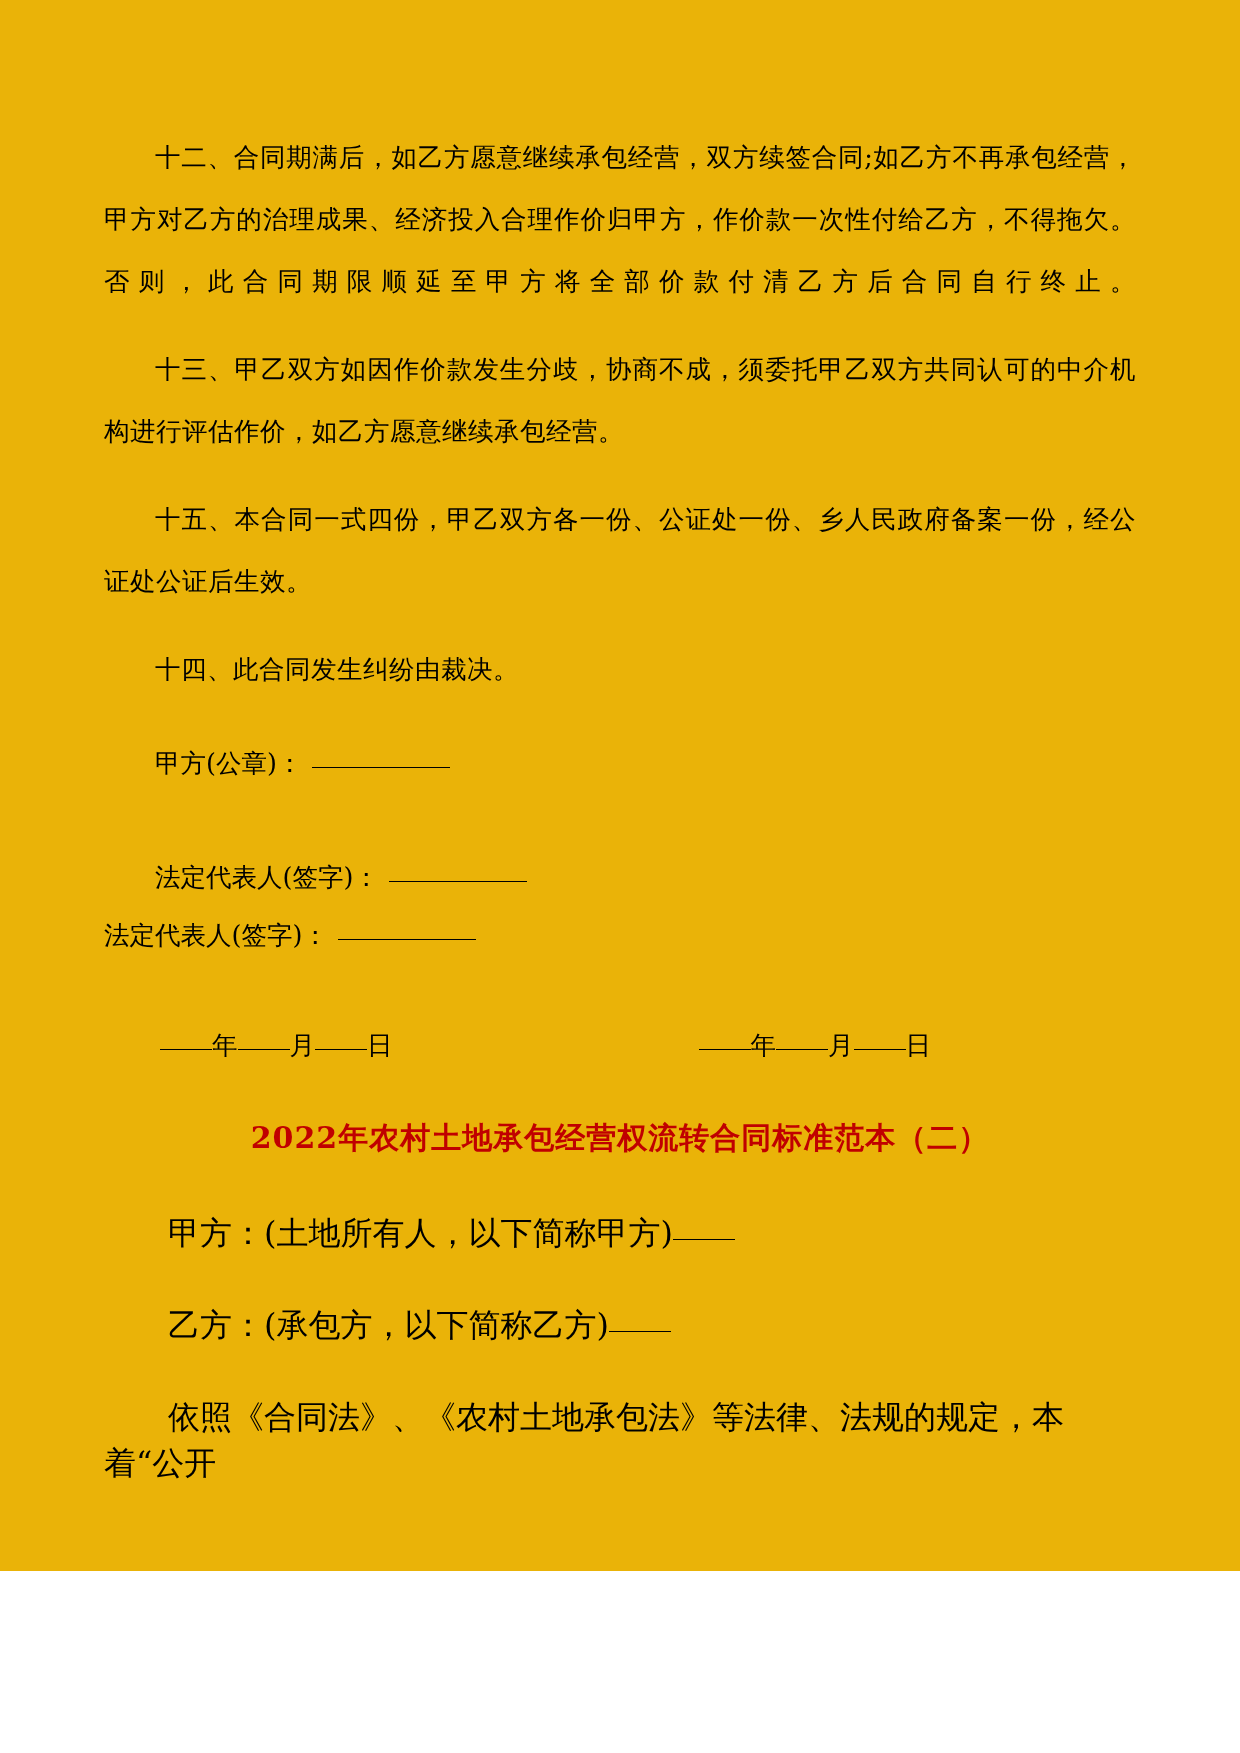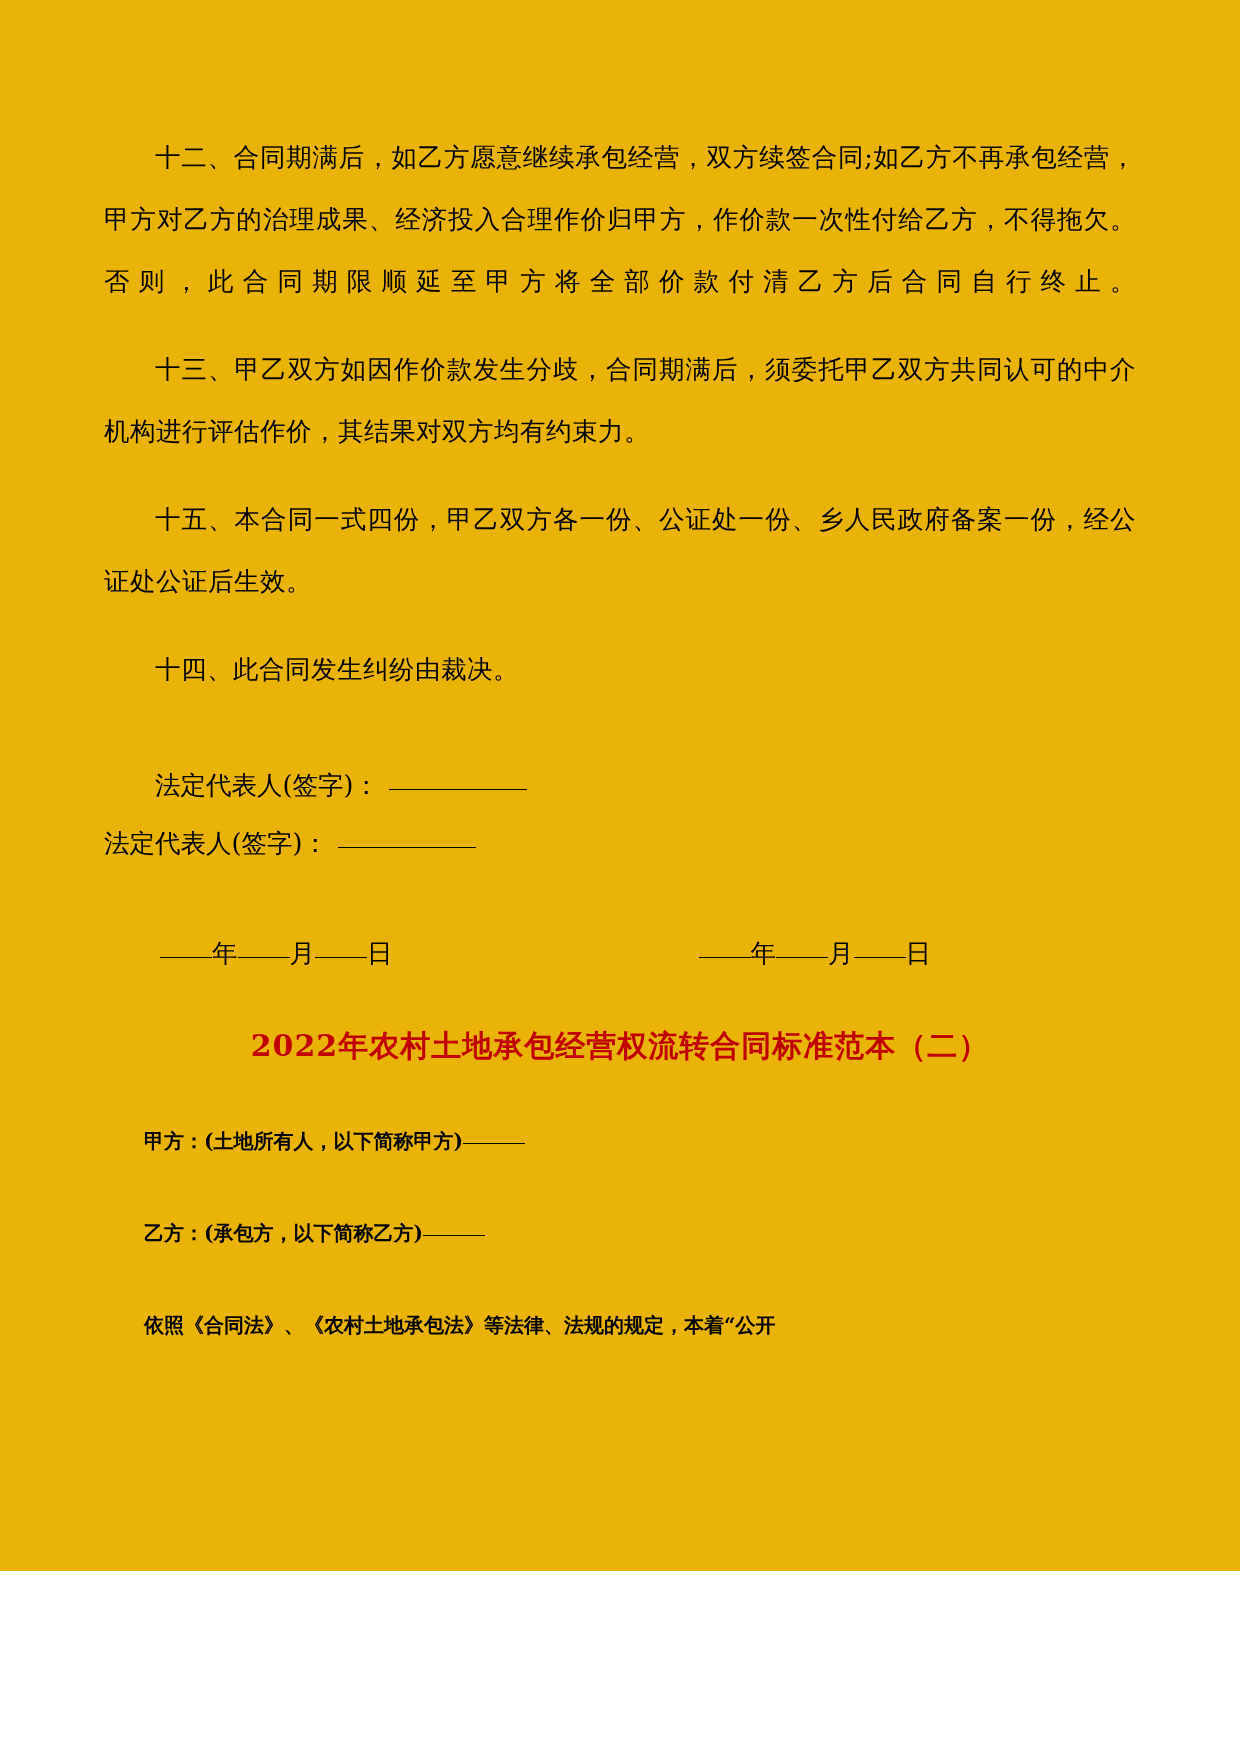--- a/index.html
+++ b/index.html
@@ -85,51 +85,51 @@
     margin: 44px 0 0 0;
     text-align: center;
     color: #c00000;
     font-size: 30px;
     font-weight: bold;
     letter-spacing: 1px;
     line-height: 52px;
     font-family: "DejaVu Serif", "Liberation Serif", serif;
   }
   .para-b {
-    font-size: 20px;
+    font-size: 32px;
     line-height: 46px;
     color: #000000;
     text-indent: 2em;
     margin: 46px 0 0 0;
     font-family: "DejaVu Serif", "Liberation Serif", serif;
-    font-weight: bold;
   }
   .blank-md {
     display: inline-block;
     width: 62px;
     border-bottom: 1.6px solid #000;
     vertical-align: 4px;
   }
 </style>
 </head>
 <body>
 
 <div class="page">
   <div class="content">
 
     <p class="para justify-all">十二、合同期满后，如乙方愿意继续承包经营，双方续签合同;如乙方不再承包经营，甲方对乙方的治理成果、经济投入合理作价归甲方，作价款一次性付给乙方，不得拖欠。否则，此合同期限顺延至甲方将全部价款付清乙方后合同自行终止。</p>
 
-    <p class="para last-line-short">十三、甲乙双方如因作价款发生分歧，合同期满后，须委托甲乙双方共同认可的中介机构进行评估作价，其结果对双方均有约束力。</p>
+    <p class="para last-line-short">十三、甲乙双方如因作价款发生分歧，协商不成，须委托甲乙双方共同认可的中介机构进行评估作价，如乙方愿意继续承包经营。</p>
 
     <p class="para last-line-short">十五、本合同一式四份，甲乙双方各一份、公证处一份、乡人民政府备案一份，经公证处公证后生效。</p>
 
     <p class="para last-line-short">十四、此合同发生纠纷由裁决。</p>
 
     <div class="sig-block">
 
+      <p class="sig-line sig-indent sig-gap-a"><span>甲方(公章)：</span><span class="blank-lg"></span></p>
 
 
       <p class="sig-line sig-indent sig-gap-b"><span>法定代表人(签字)：</span><span class="blank-lg"></span></p>
 
       <p class="sig-line"><span>法定代表人(签字)：</span><span class="blank-lg"></span></p>
 
       <div class="date-row">
         <span class="date-left"><span class="blank-sm"></span><span>年</span><span class="blank-sm"></span><span>月</span><span class="blank-sm"></span><span>日</span></span>
         <span class="date-right"><span class="blank-sm"></span><span>年</span><span class="blank-sm"></span><span>月</span><span class="blank-sm"></span><span>日</span></span>
       </div>

